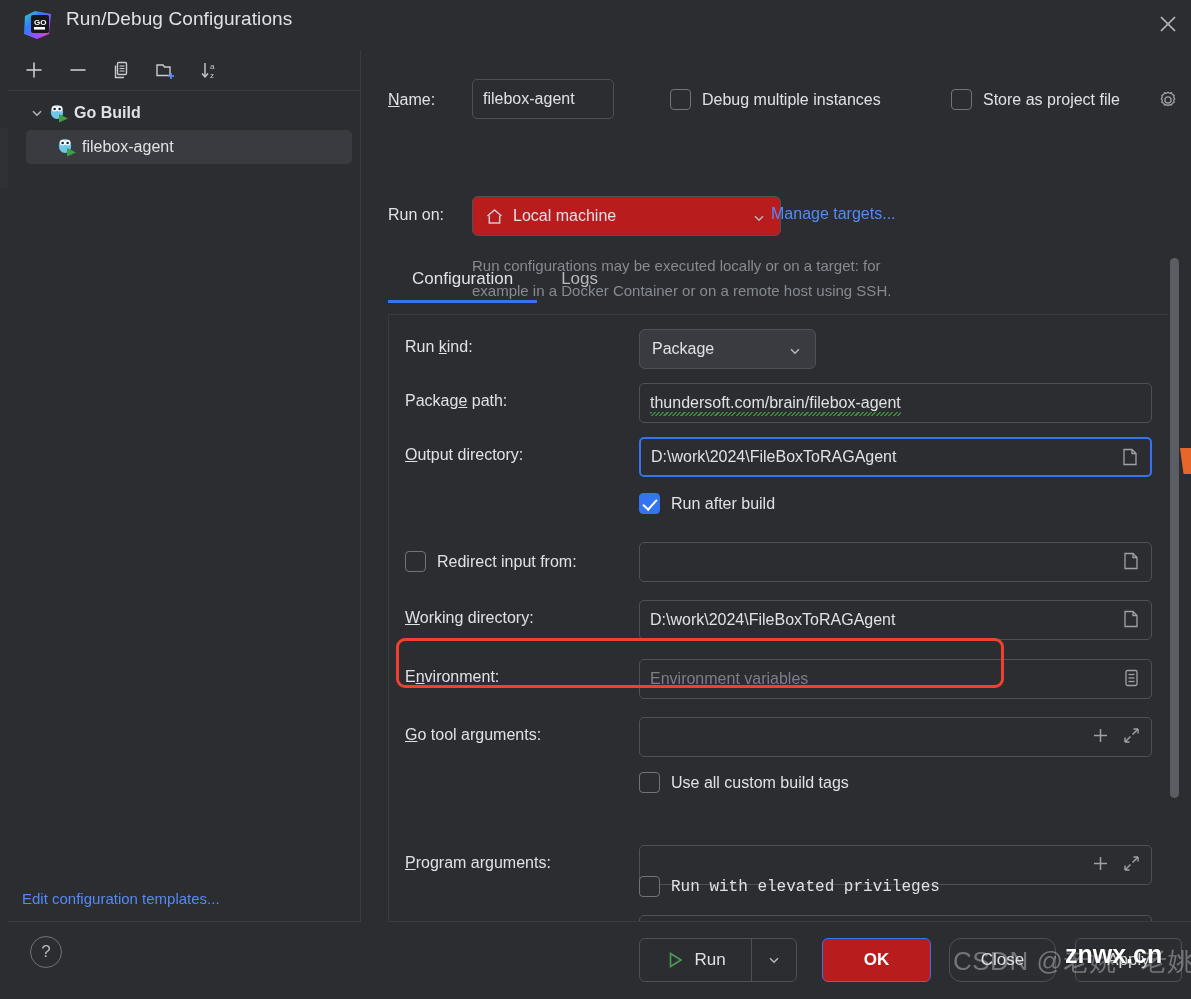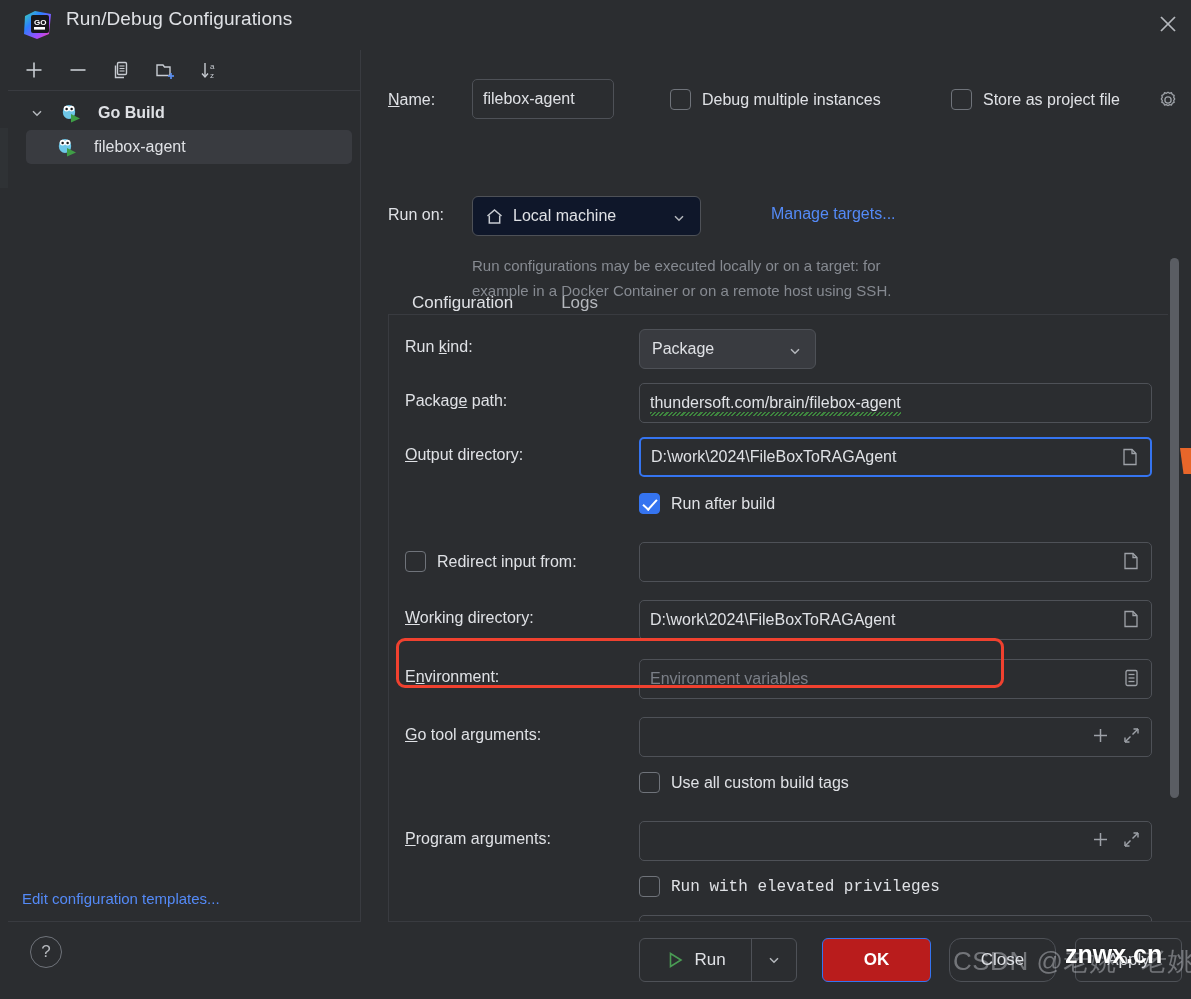--- a/index.html
+++ b/index.html
@@ -51,21 +51,21 @@
     border-bottom: 1px solid #393b40;
   }
   .tb-btn {
     width: 28px; height: 28px; display: flex; align-items: center; justify-content: center;
     cursor: pointer; border-radius: 4px;
   }
 
   .tree { position: absolute; left: 0; top: 46px; width: 353px; }
   .tree-row {
     display: flex; align-items: center; height: 34px; cursor: pointer;
-    padding-left: 22px; gap: 16px;
+    padding-left: 22px; gap: 4px;
   }
   .tree-row.child { padding-left: 48px; }
   .tree-row.selected { background: #393b40; margin: 0 9px 0 18px; border-radius: 5px; padding-left: 30px; }
   .tree-label { font-size: 16px; color: #dfe1e5; }
   .tree-label.bold { font-weight: bold; }
   .chev { width: 14px; height: 14px; display:inline-block; }
 
   .edit-tmpl {
     position: absolute; left: 14px; bottom: 14px;
     font-size: 15px; color: #548af7; cursor: pointer;
@@ -95,42 +95,41 @@
     border: solid #fff; border-width: 0 2.4px 2.4px 0; transform: rotate(42deg);
   }
   .cb-label { font-size: 16px; color: #dfe1e5; white-space: nowrap; }
 
   .cb-allow { position: absolute; left: 288px; top: 39px; }
   .cb-store { position: absolute; left: 569px; top: 39px; }
   .gear { position: absolute; left: 775px; top: 39px; }
 
   .runon-label { position: absolute; left: 6px; top: 156px; font-size: 16px; }
   .runon-combo {
-    position: absolute; left: 90px; top: 146px; width: 229px; height: 40px;
-    background: #0f172a; border: 1px solid #4e5157; border-radius: 6px;
+    position: absolute; left: 90px; top: 146px; width: 309px; height: 40px;
+    background: #b91c1c; border: 1px solid #4e5157; border-radius: 6px;
     display: flex; align-items: center; padding: 0 12px; cursor: pointer;
   }
   .runon-combo .txt { font-size: 16px; color: #dfe1e5; margin-left: 9px; }
   .runon-combo .cv { position: absolute; right: 14px; top: 14px; }
   .manage {
     position: absolute; left: 389px; top: 155px;
     font-size: 16px; color: #548af7; cursor: pointer;
   }
   .hint {
     position: absolute; left: 90px; top: 203px; width: 530px;
     font-size: 15px; color: #868a91; line-height: 25px;
   }
 
   
   .tabs { position: absolute; left: 6px; top: 215px; width: 780px; height: 50px;
           border-bottom: 1px solid #393b40; display: flex; align-items: flex-start; }
   .tab {
     font-size: 17px; color: #b5b8bd; padding: 4px 24px 13px 24px; cursor: pointer;
     position: relative;
-    margin-top: 24px;
   }
   .tab.active { color: #dfe1e5; }
   .tab.active::after {
     content: ""; position: absolute; left: 0; right: 0; bottom: -1px; height: 3px; background: #3574f0;
   }
 
   
   .form {
     position: absolute; left: 6px; top: 265px; width: 932px; height: 607px;
     border: 1px solid #393b40; border-top: none;
@@ -501,21 +500,21 @@
             </span>
           </span>
         </div>
       </div>
 
       <div class="cbrow-inline" style="left:250px; top:457px;">
         <span class="cbox"></span>
         <span class="cb-label">Use all custom build tags</span>
       </div>
 
-      <div class="frow" style="top:506px;">
+      <div class="frow" style="top:530px;">
         <span class="flabel"><u>P</u>rogram arguments:</span>
         <div class="finput">
           <span></span>
           <span class="inline-icons">
             <span style="display:inline-flex;">
               <svg width="19" height="19" viewBox="0 0 19 19">
                 <line x1="9.5" y1="3" x2="9.5" y2="16" stroke="#9ea2a8" stroke-width="1.5"></line>
                 <line x1="3" y1="9.5" x2="16" y2="9.5" stroke="#9ea2a8" stroke-width="1.5"></line>
               </svg>
             </span>

